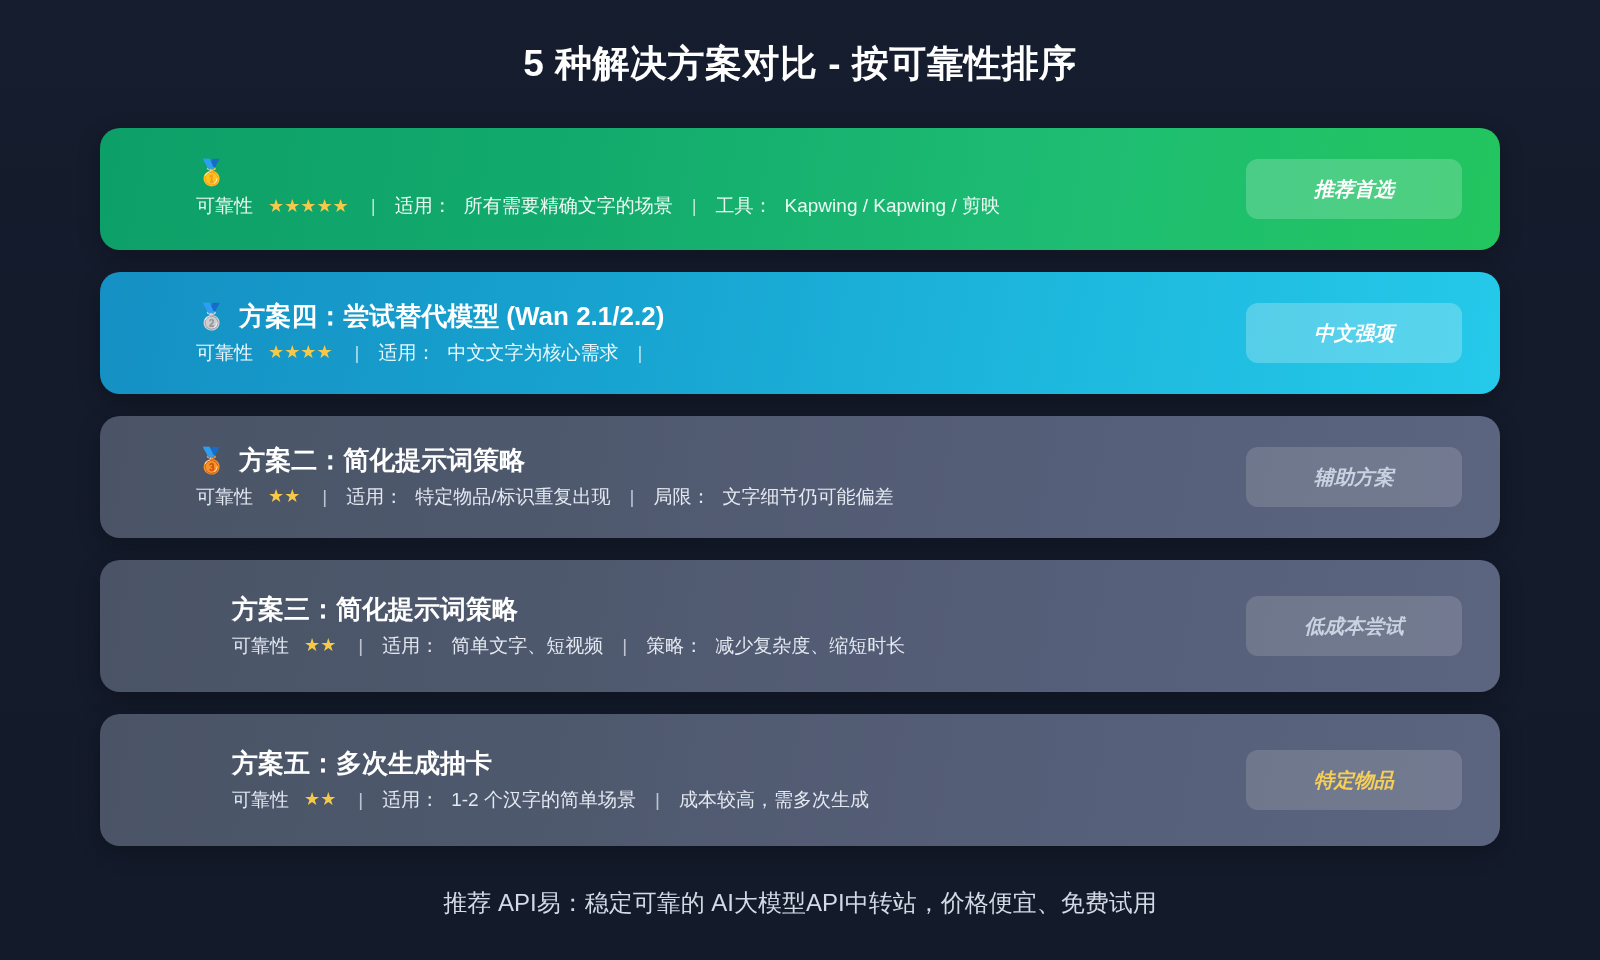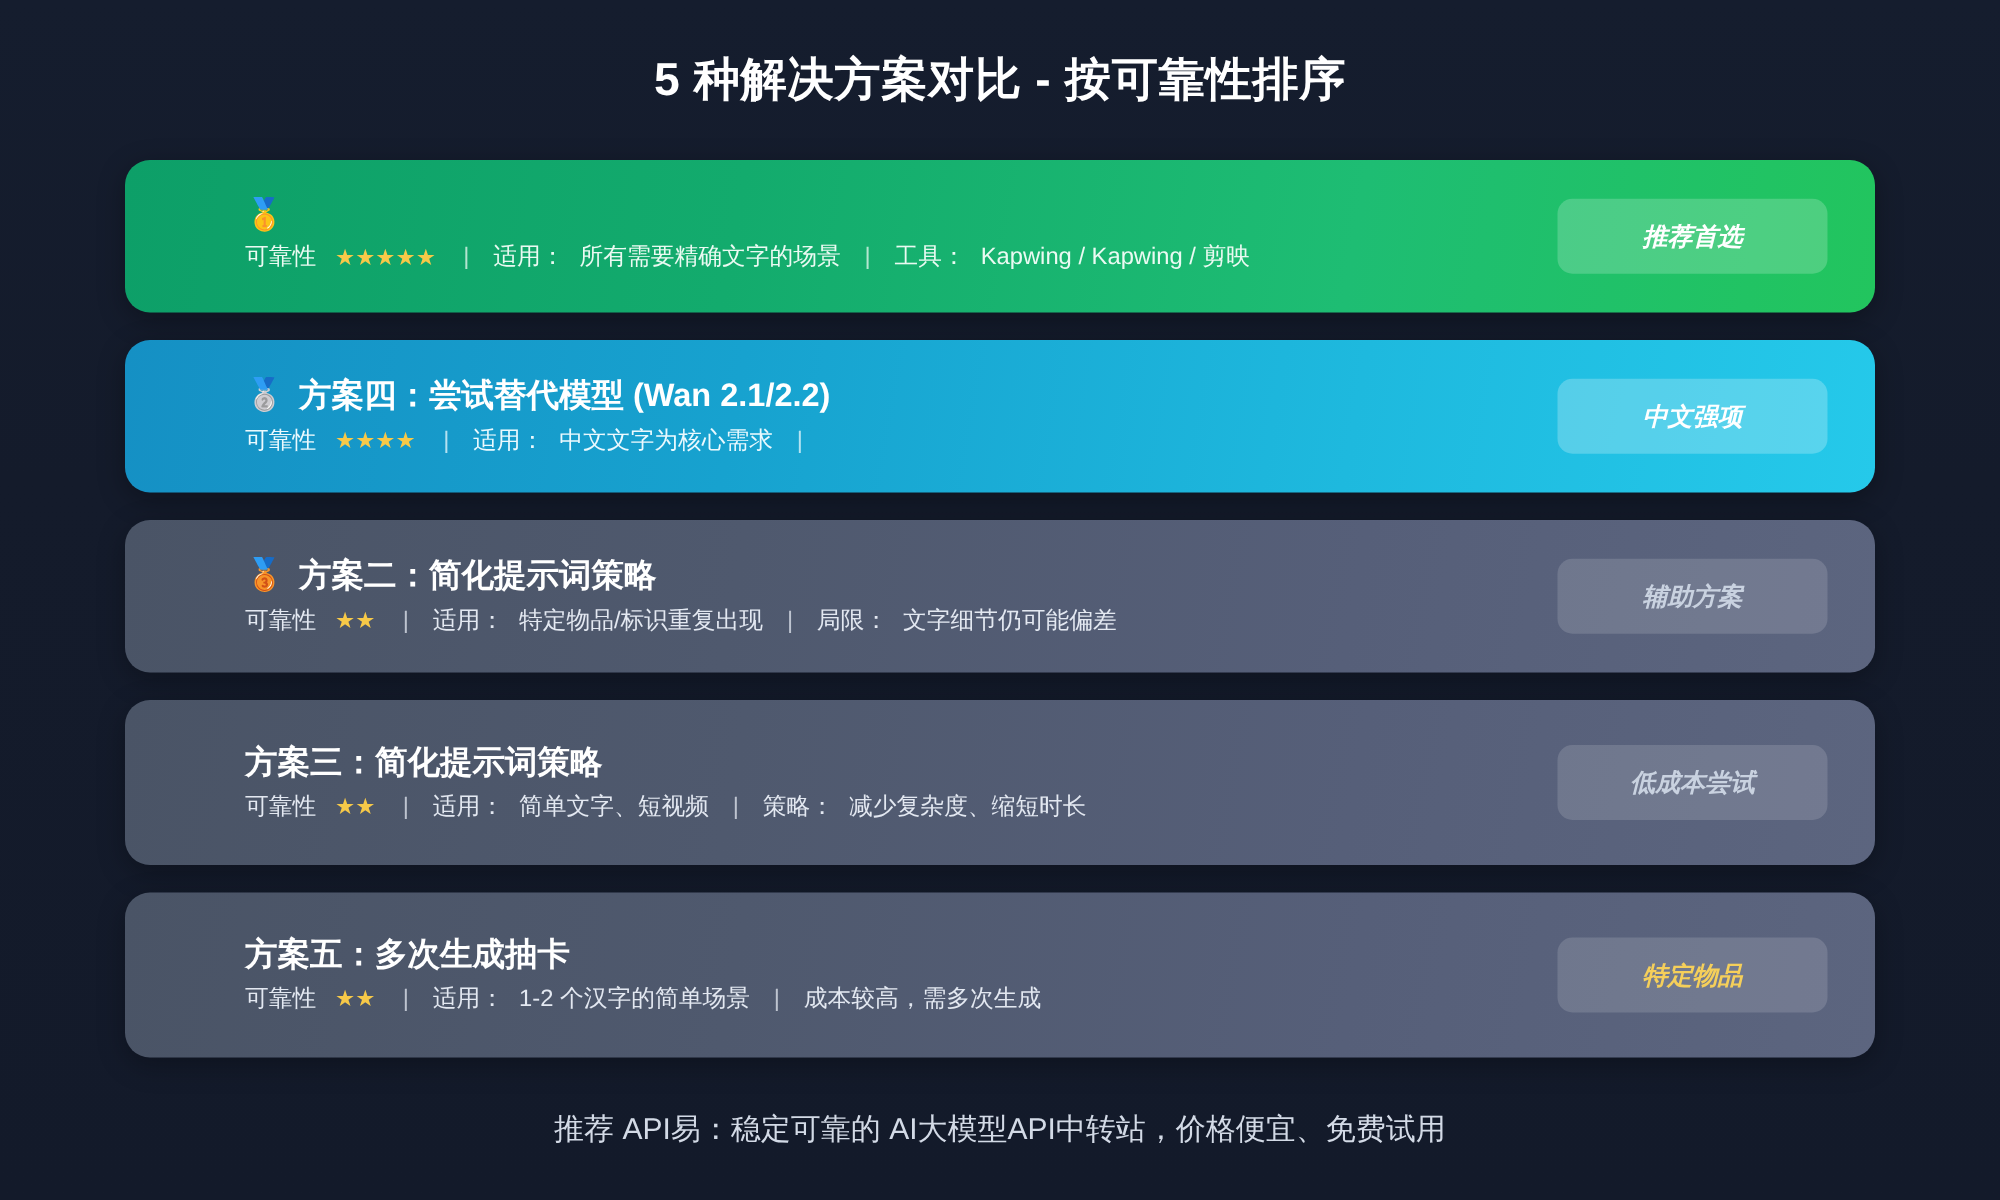--- a/index.html
+++ b/index.html
@@ -159,21 +159,21 @@
     font-weight: 700;
   }
 
   
   .badge.gold {
     background: linear-gradient(100deg, rgba(190,170,95,0.85) 0%, rgba(176,158,92,0.85) 100%);
     color: #f5cf5a !important;
   }
 
   
-  .card.tall { height: 132px; }
+  .card.tall { height: 132px; padding-left: 36px; }
 
   
   .footer {
     flex: 1 1 auto;
     display: flex;
     align-items: center;
     justify-content: center;
   }
   .footer-text {
     font-size: 24px;

